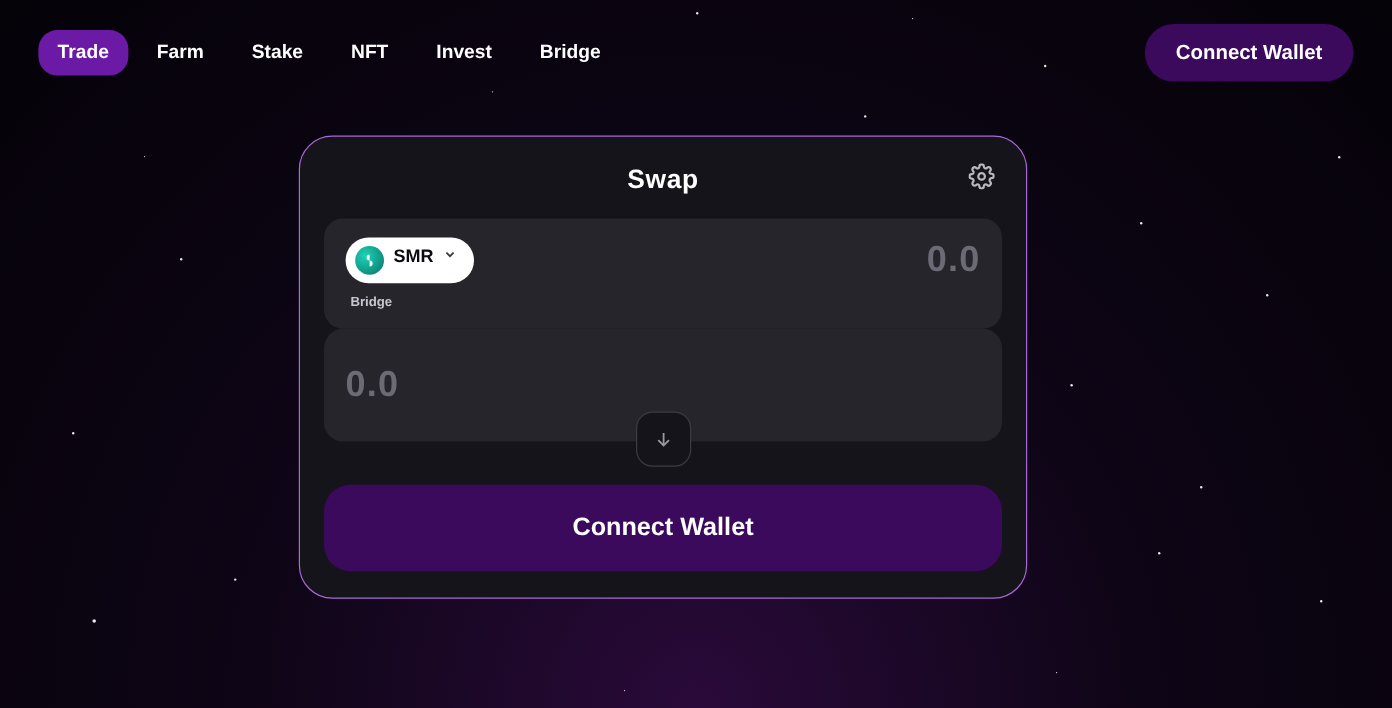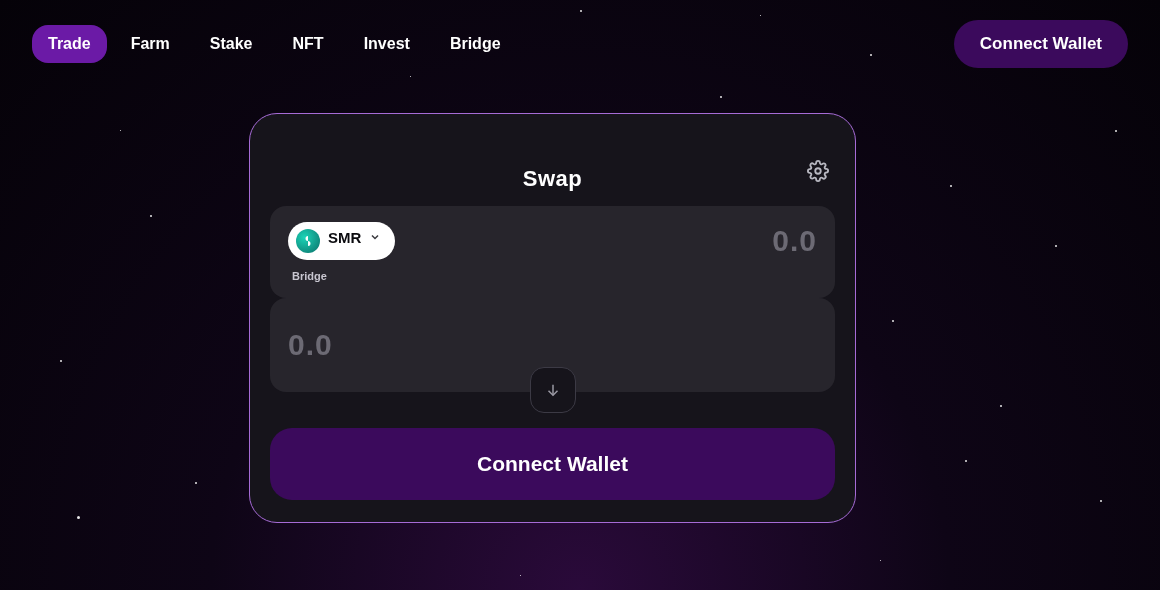--- a/index.html
+++ b/index.html
@@ -51,26 +51,25 @@
     left: 249px;
     top: 113px;
     width: 607px;
     background: #16141b;
     border: 1px solid #a66bd6;
     border-radius: 28px;
     padding: 18px 20px 22px;
   }
   .panel-header {
     display: flex;
-    align-items: flex-end;
+    align-items: center;
     justify-content: center;
     position: relative;
     height: 36px;
     margin-bottom: 14px;
-    margin-top: 24px;
   }
   .panel-title {
     font-size: 22px;
     font-weight: 600;
     letter-spacing: 0.5px;
   }
   .gear {
     position: absolute;
     right: 6px;
     top: 4px;

